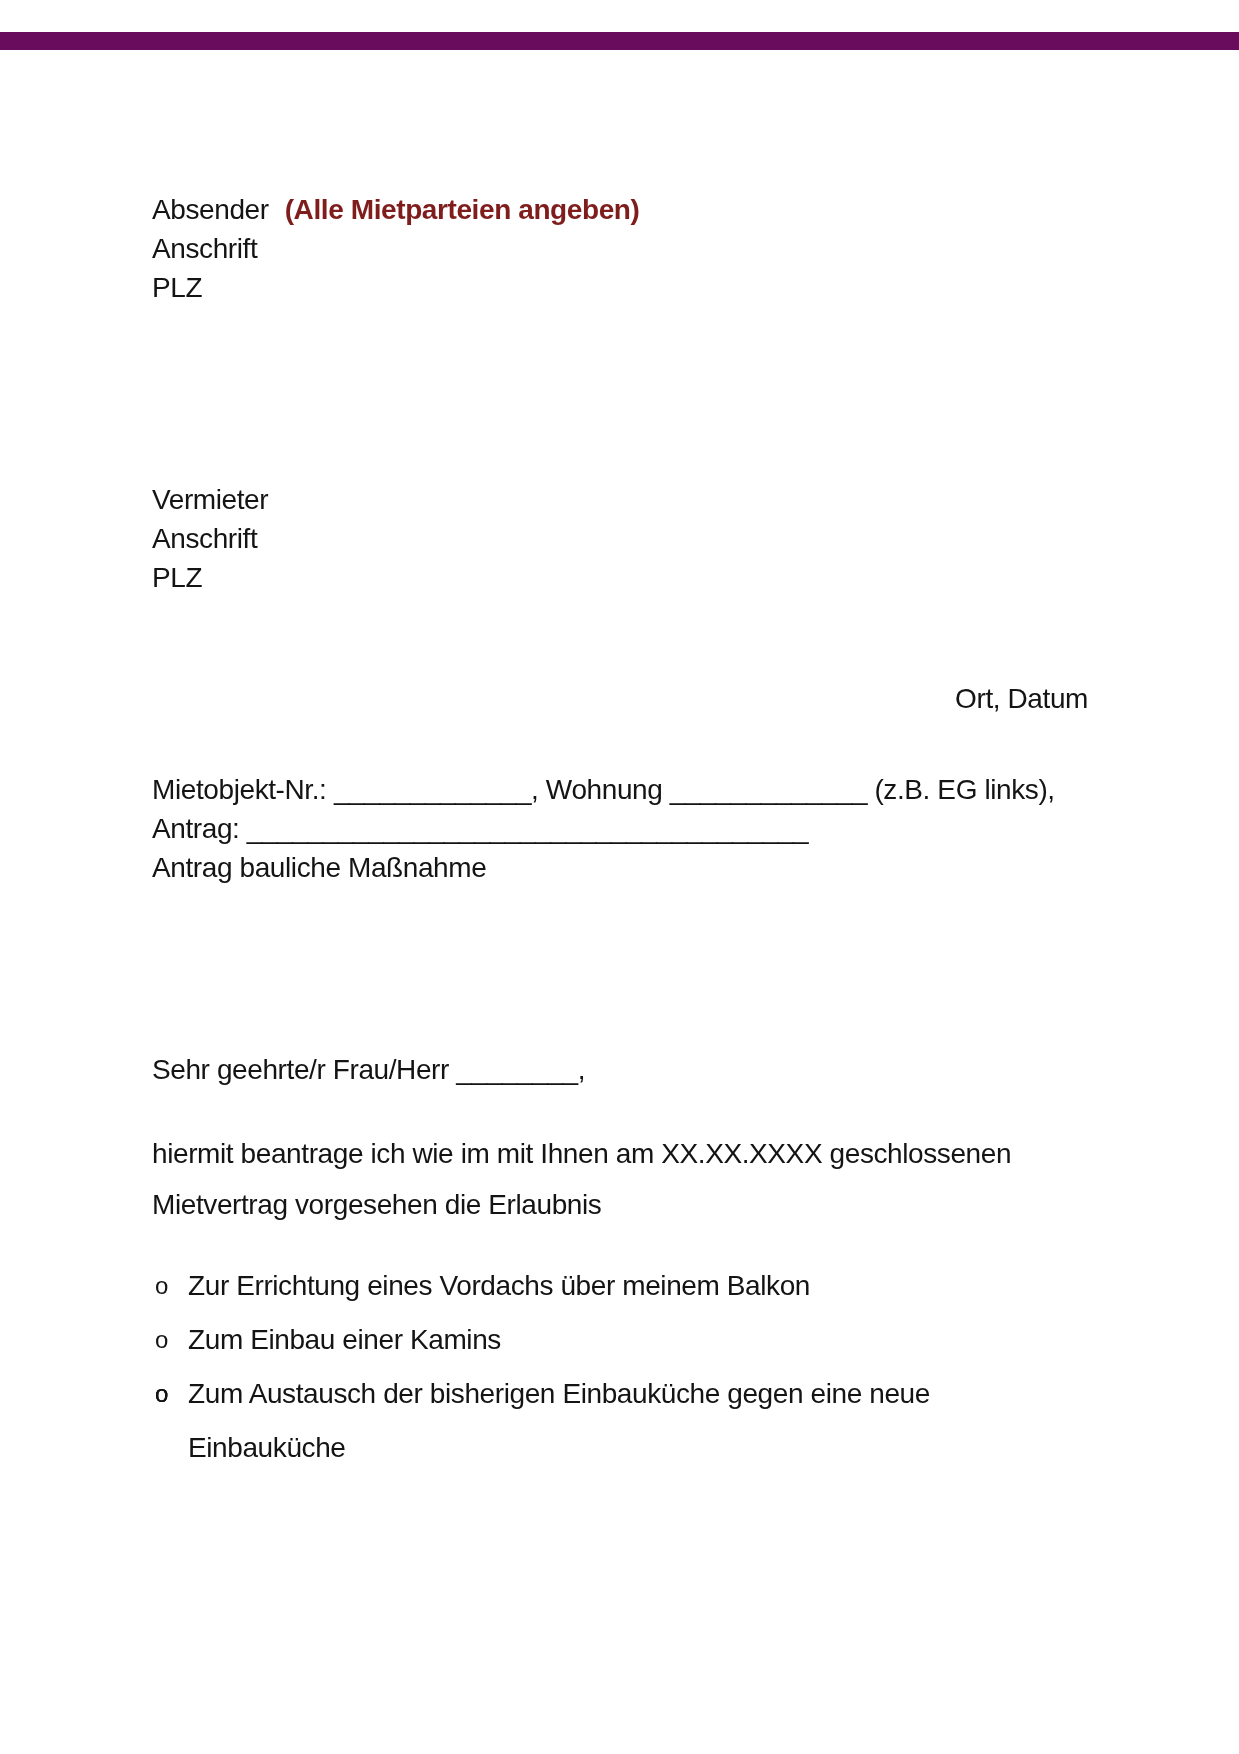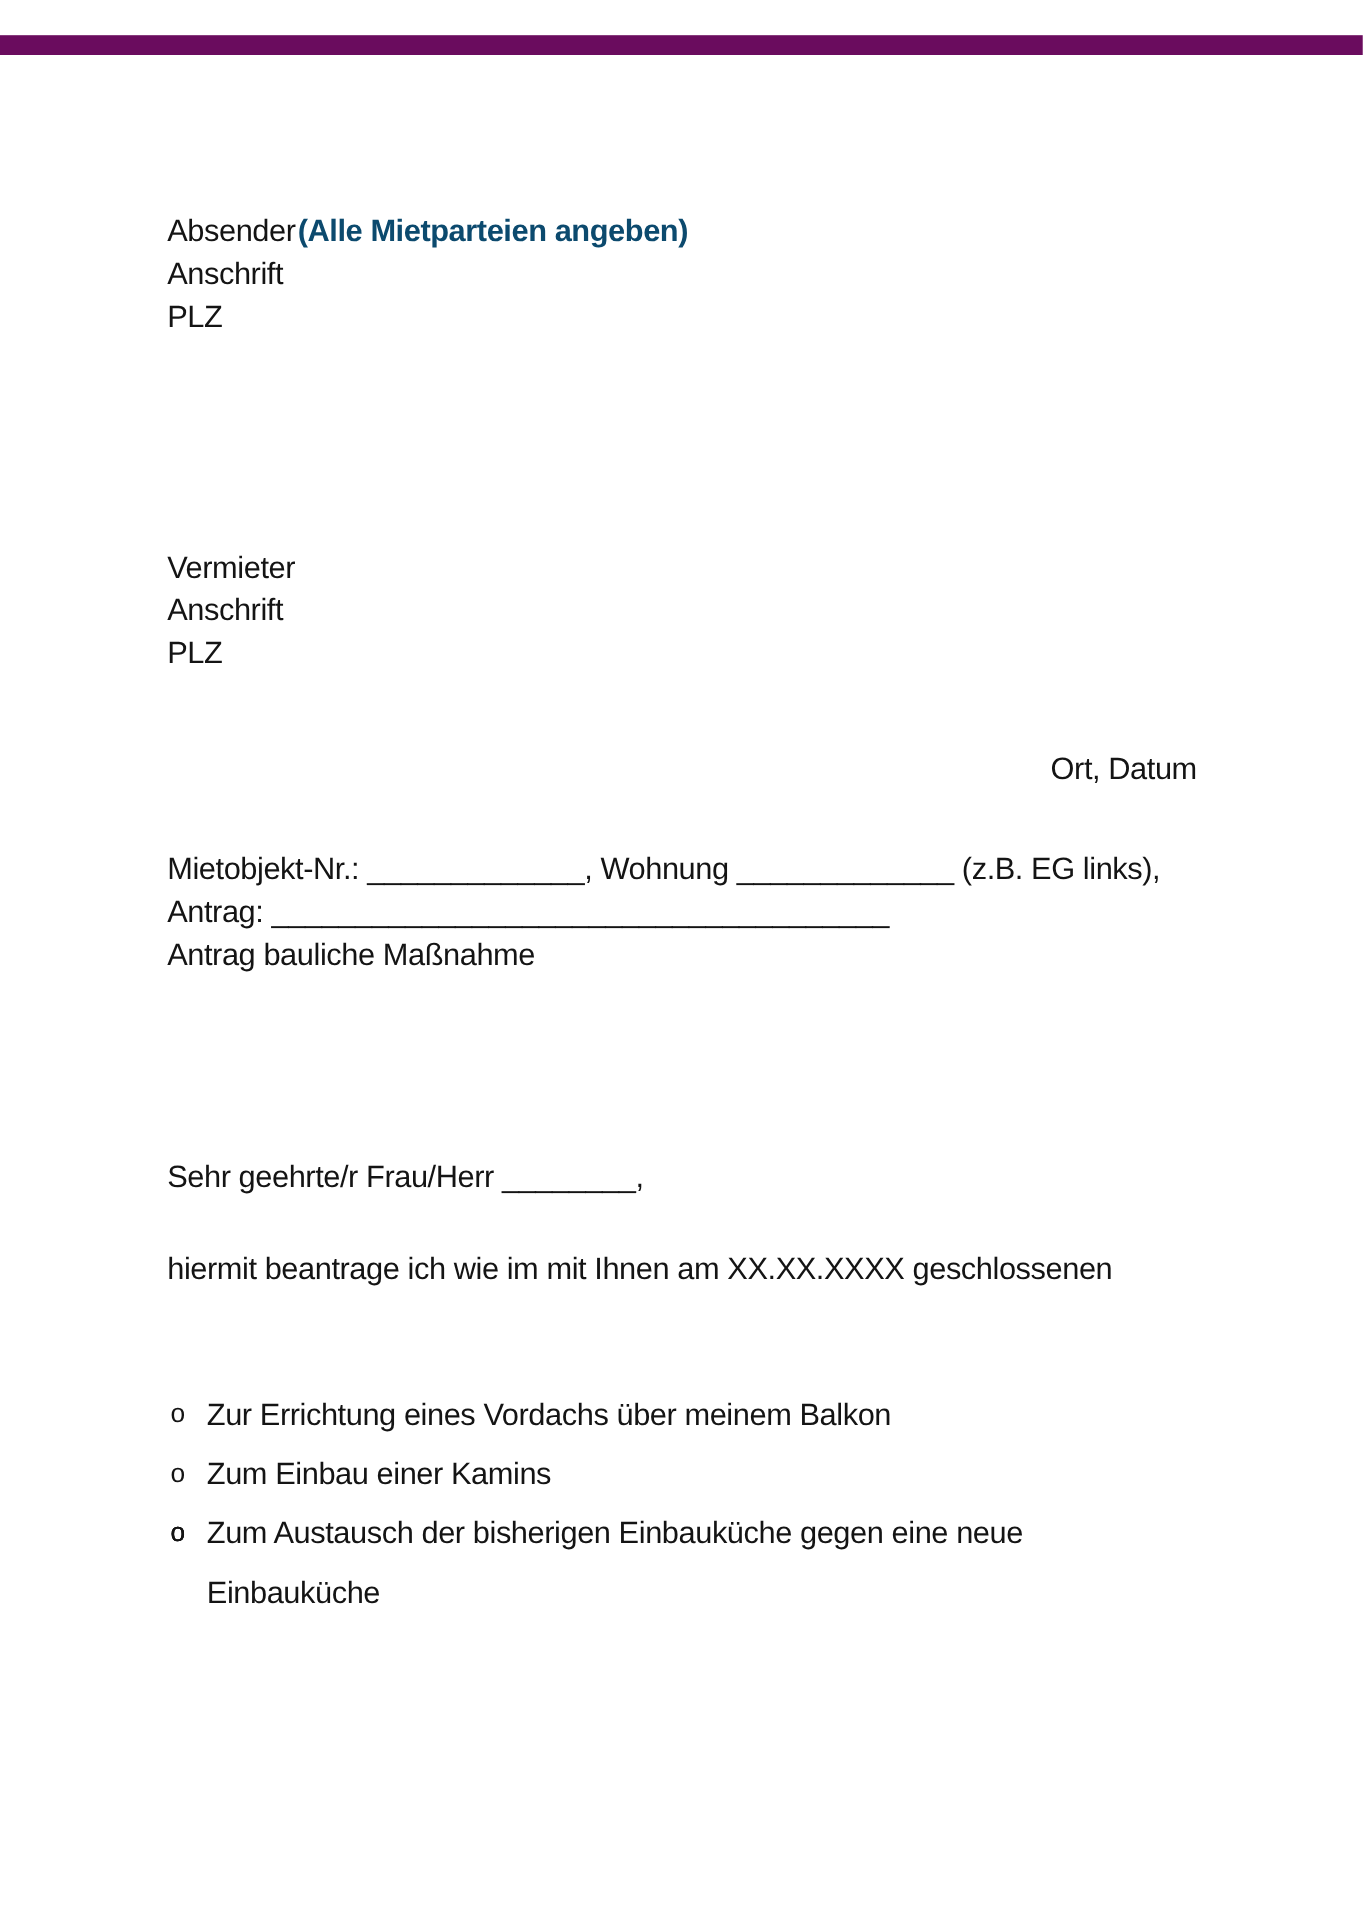--- a/index.html
+++ b/index.html
@@ -26,25 +26,25 @@
     height: 18px;
     background: #6A0C5E;
   }
   .abs {
     position: absolute;
     left: 152px;
     right: 151px;
   }
   .line { line-height: 39px; }
   .sender-block   { top: 190px; }
-  .landlord-block { top: 496px; }
+  .landlord-block { top: 480px; }
   .note {
-    color: #0c4a6e;
+    color: #7f1d1d;
     font-weight: bold;
-    margin-left: 2px;
+    margin-left: 16px;
   }
   .date-line {
     top: 679px;
     text-align: right;
     line-height: 39px;
   }
   .subject-block {
     top: 770px;
     font-weight: normal;
     line-height: 56px;
@@ -103,20 +103,21 @@
   <div class="abs subject-block">
     <div class="line">Mietobjekt-Nr.: _____________, Wohnung _____________ (z.B. EG links),</div>
     <div class="line">Antrag: _____________________________________</div>
     <div class="line">Antrag bauliche Maßnahme</div>
   </div>
 
   <div class="abs salutation">Sehr geehrte/r Frau/Herr ________,</div>
 
   <div class="abs body-paragraph">
     <div>hiermit beantrage ich wie im mit Ihnen am XX.XX.XXXX geschlossenen</div>
+    <div>Mietvertrag vorgesehen die Erlaubnis</div>
   </div>
 
   <ul class="abs bullet-list">
     <li class="bullet-item">
       <span class="bullet-marker">o</span>
       <span>Zur Errichtung eines Vordachs über meinem Balkon</span>
     </li>
     <li class="bullet-item">
       <span class="bullet-marker">o</span>
       <span>Zum Einbau einer Kamins</span>

